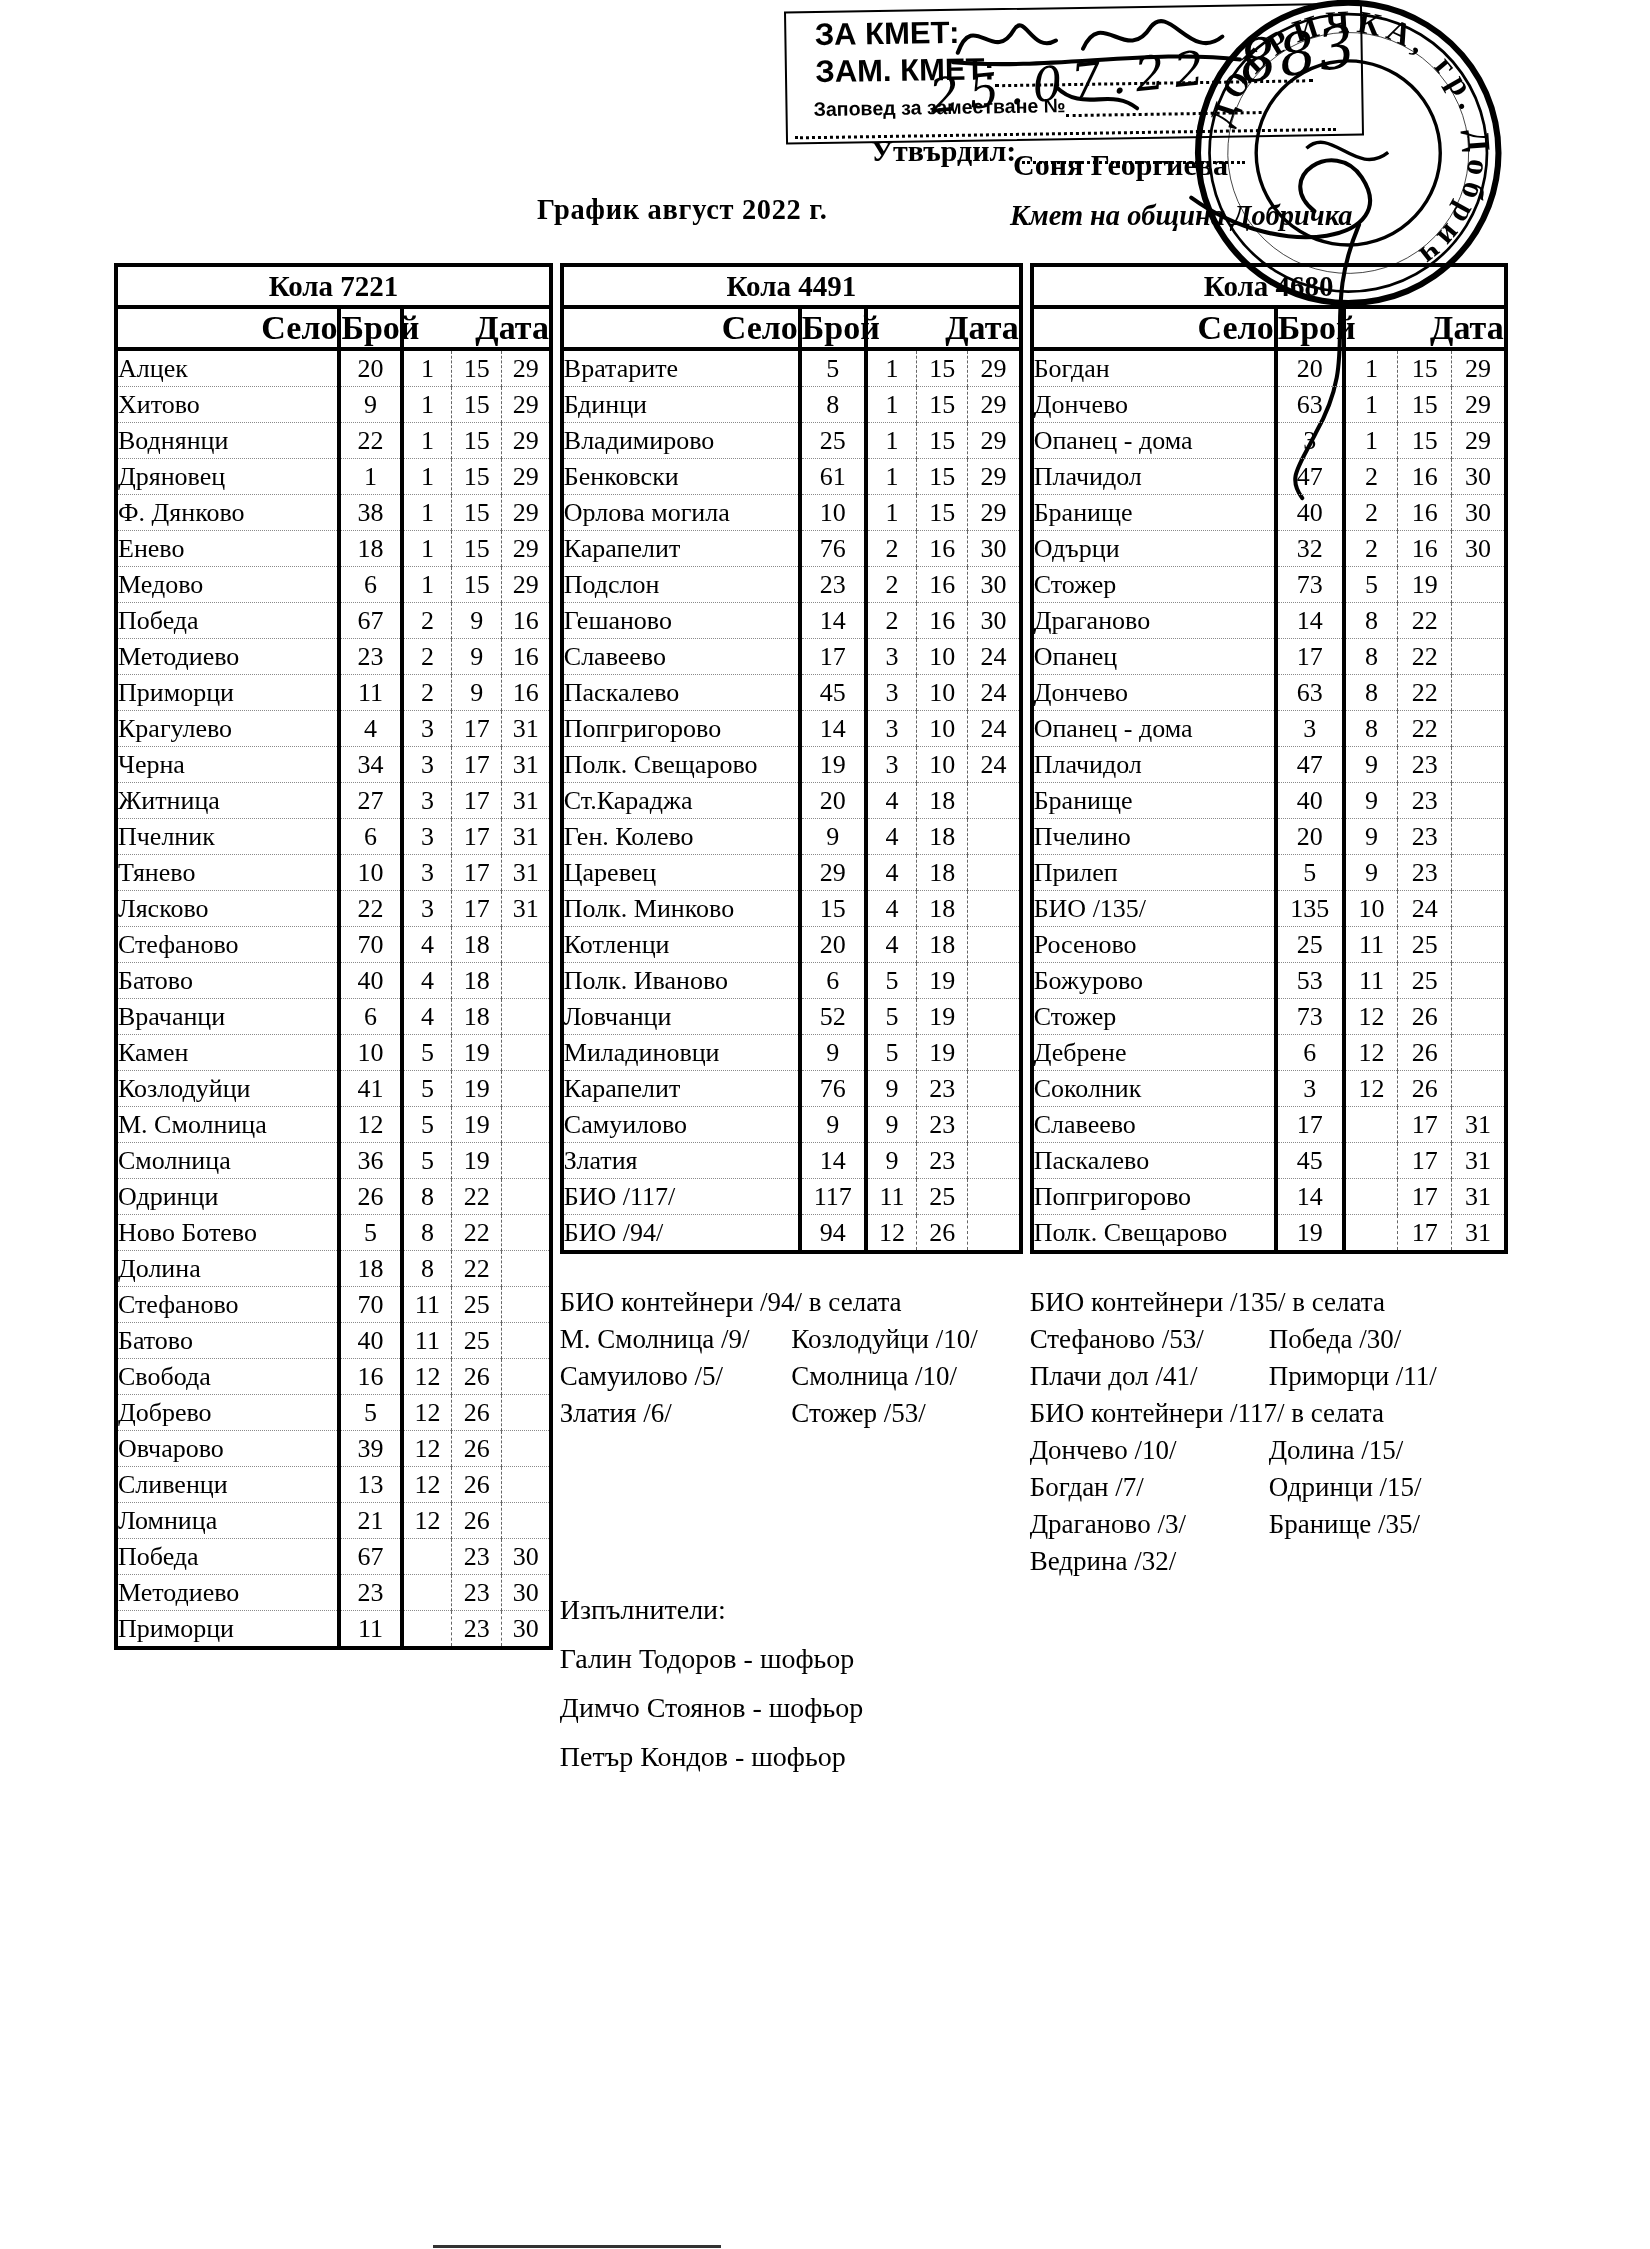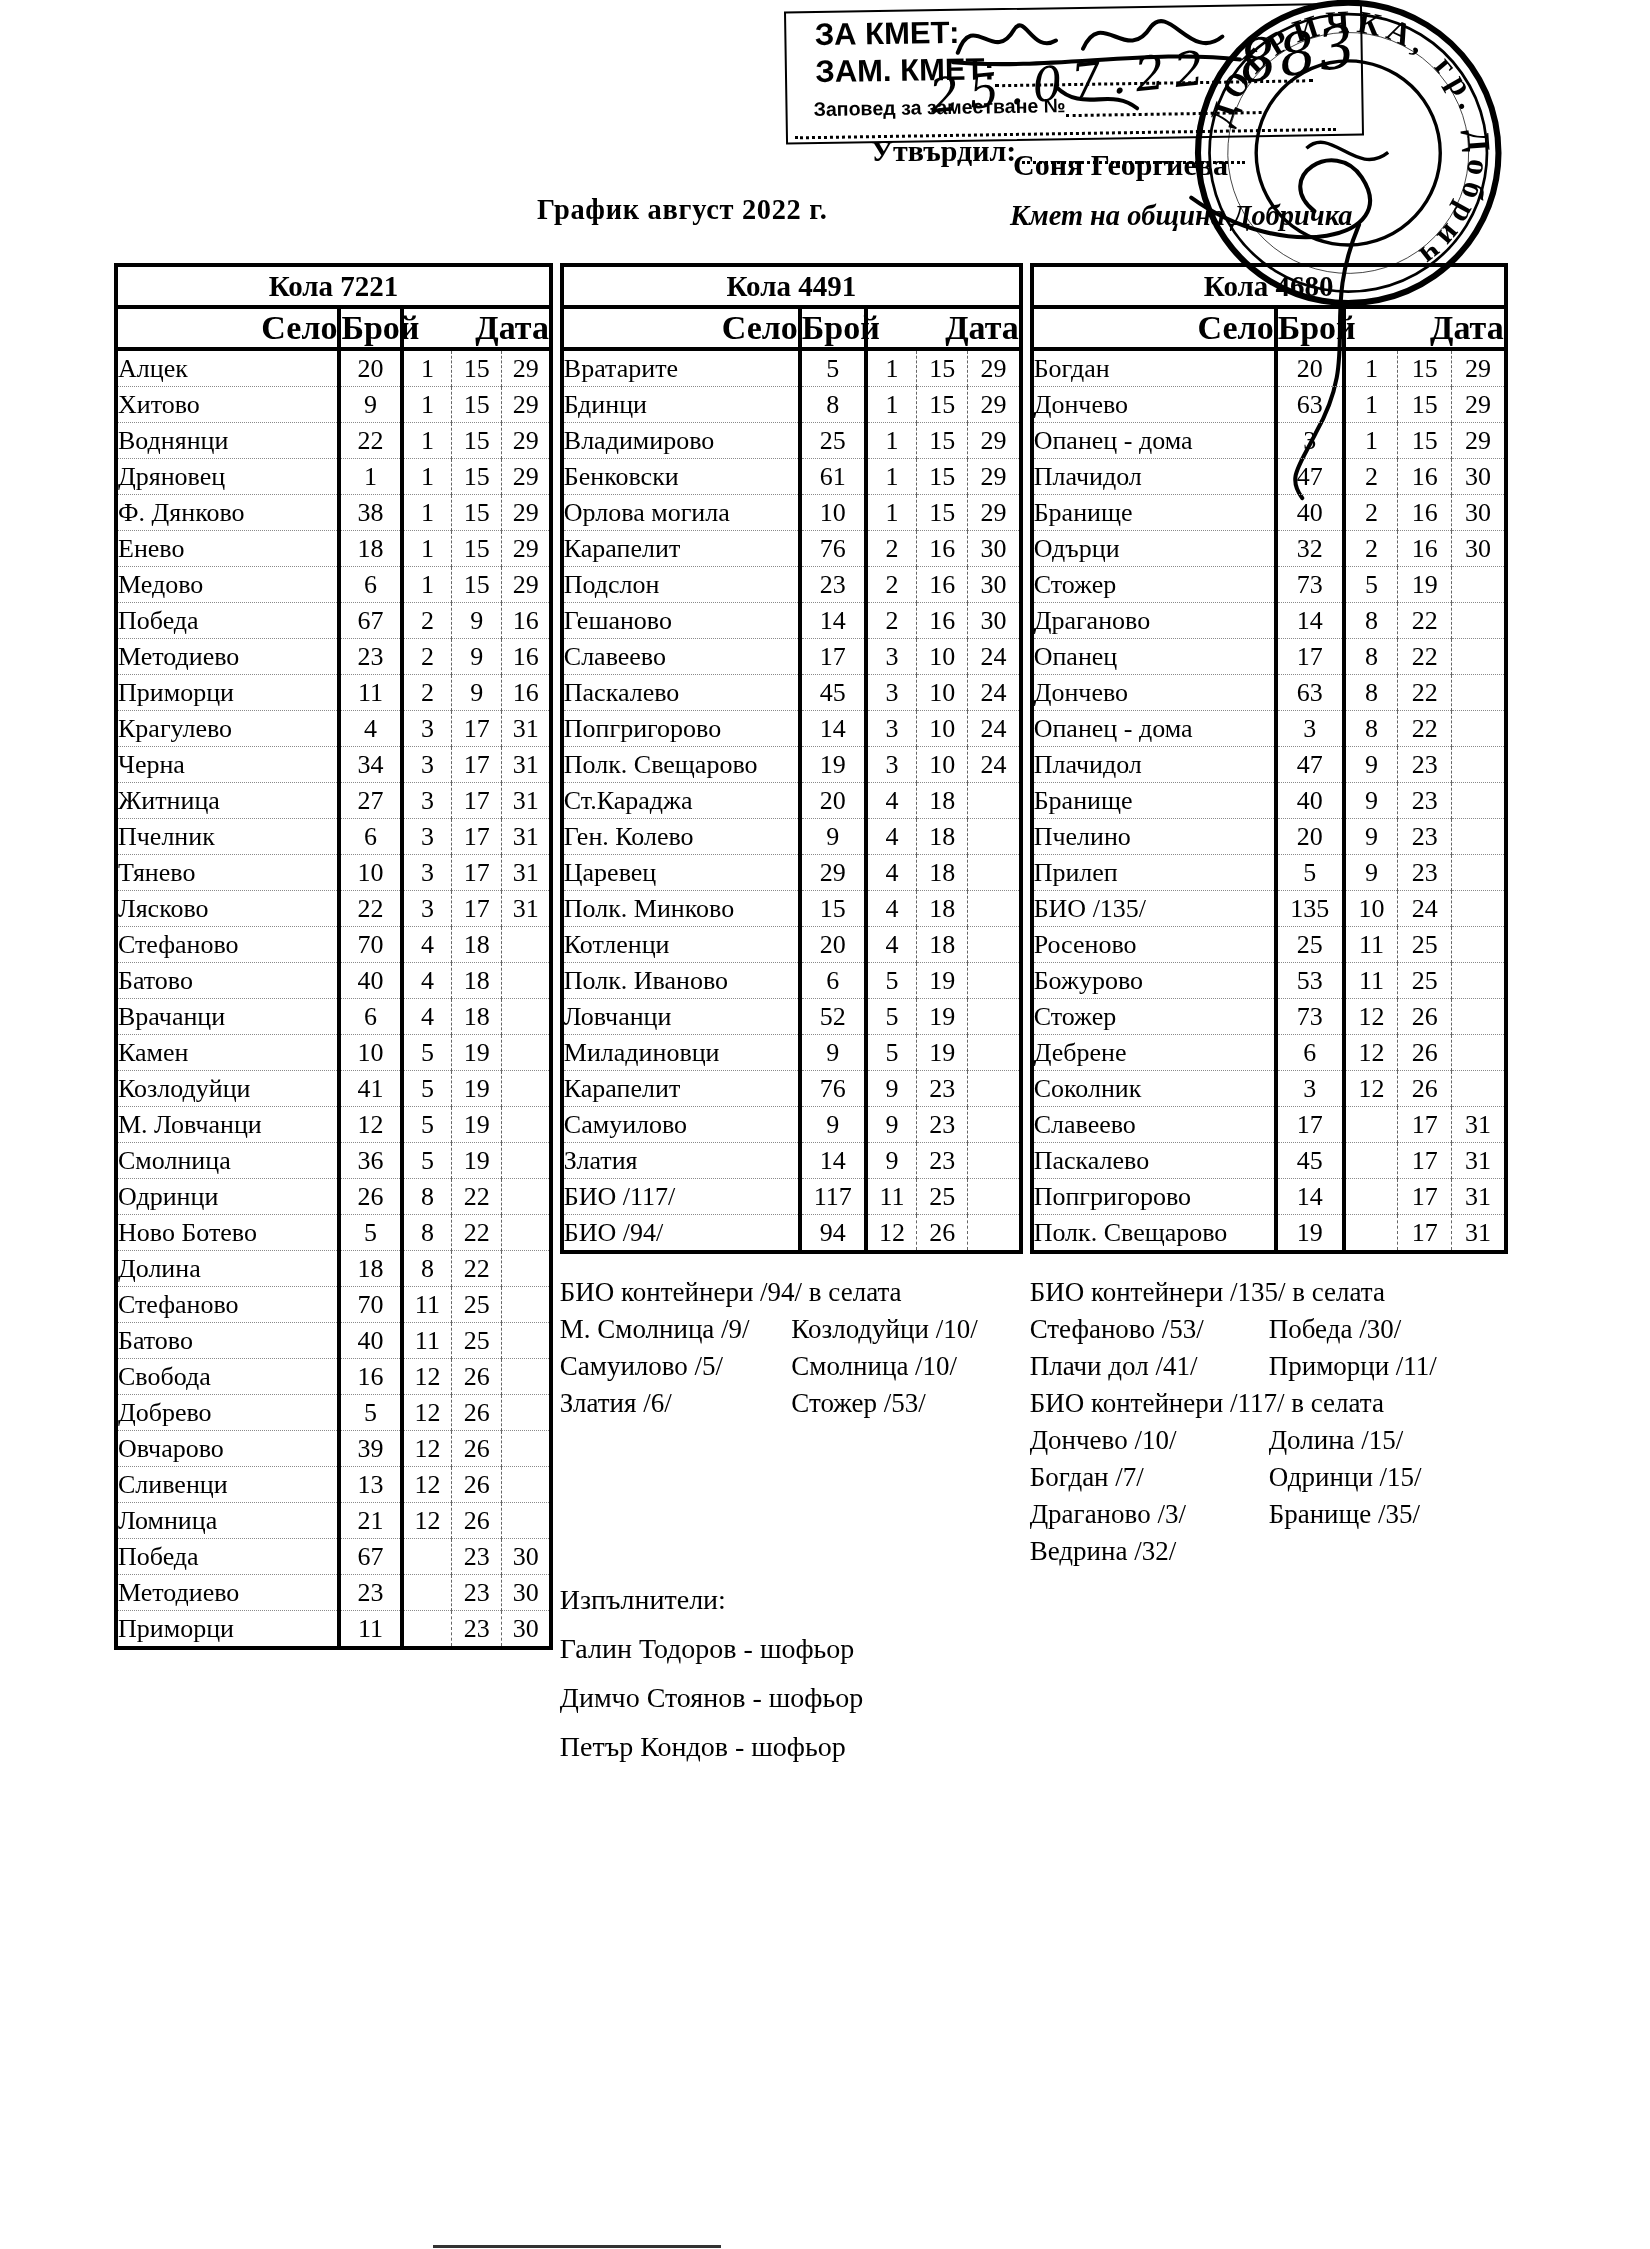--- a/index.html
+++ b/index.html
@@ -44,21 +44,21 @@
   th.h-count   { border-right:4.1px solid #000; }
   td { height:35px; font-size:26px; }
   td.village { text-align:left; padding-left:6.8px; border-right:4.1px solid #000; white-space:nowrap; overflow:hidden; }
   td.count   { text-align:center; border-right:4.1px solid #000; }
   td.d       { text-align:center; }
   td.d1, td.d2 { border-right:1.4px dashed #666; }
   tbody tr + tr td { border-top:1.4px dotted #8a8a8a; }
 
   
   .col-mid, .col-right { display:flex; flex-direction:column; }
-  .note-block { margin-top:20px; font-size:27px; line-height:37px; }
+  .note-block { margin-top:30px; font-size:27px; line-height:37px; }
   .note-title { white-space:nowrap; }
   .note-pair  { display:grid; grid-template-columns:1fr 1fr; }
   .executors  { margin-top:153px; font-size:28px; line-height:49px; }
 
   .scan-artifact { position:absolute; left:433px; top:2245px; width:288px; height:3.4px; background:#333; }
 </style>
 </head>
 <body>
 
 <div class="page">
@@ -267,21 +267,21 @@
             <td class="d d3"></td>
           </tr>
           <tr>
             <td class="village">Козлодуйци</td>
             <td class="count">41</td>
             <td class="d d1">5</td>
             <td class="d d2">19</td>
             <td class="d d3"></td>
           </tr>
           <tr>
-            <td class="village">М. Ловчанци</td>
+            <td class="village">М. Смолница</td>
             <td class="count">12</td>
             <td class="d d1">5</td>
             <td class="d d2">19</td>
             <td class="d d3"></td>
           </tr>
           <tr>
             <td class="village">Смолница</td>
             <td class="count">36</td>
             <td class="d d1">5</td>
             <td class="d d2">19</td>

